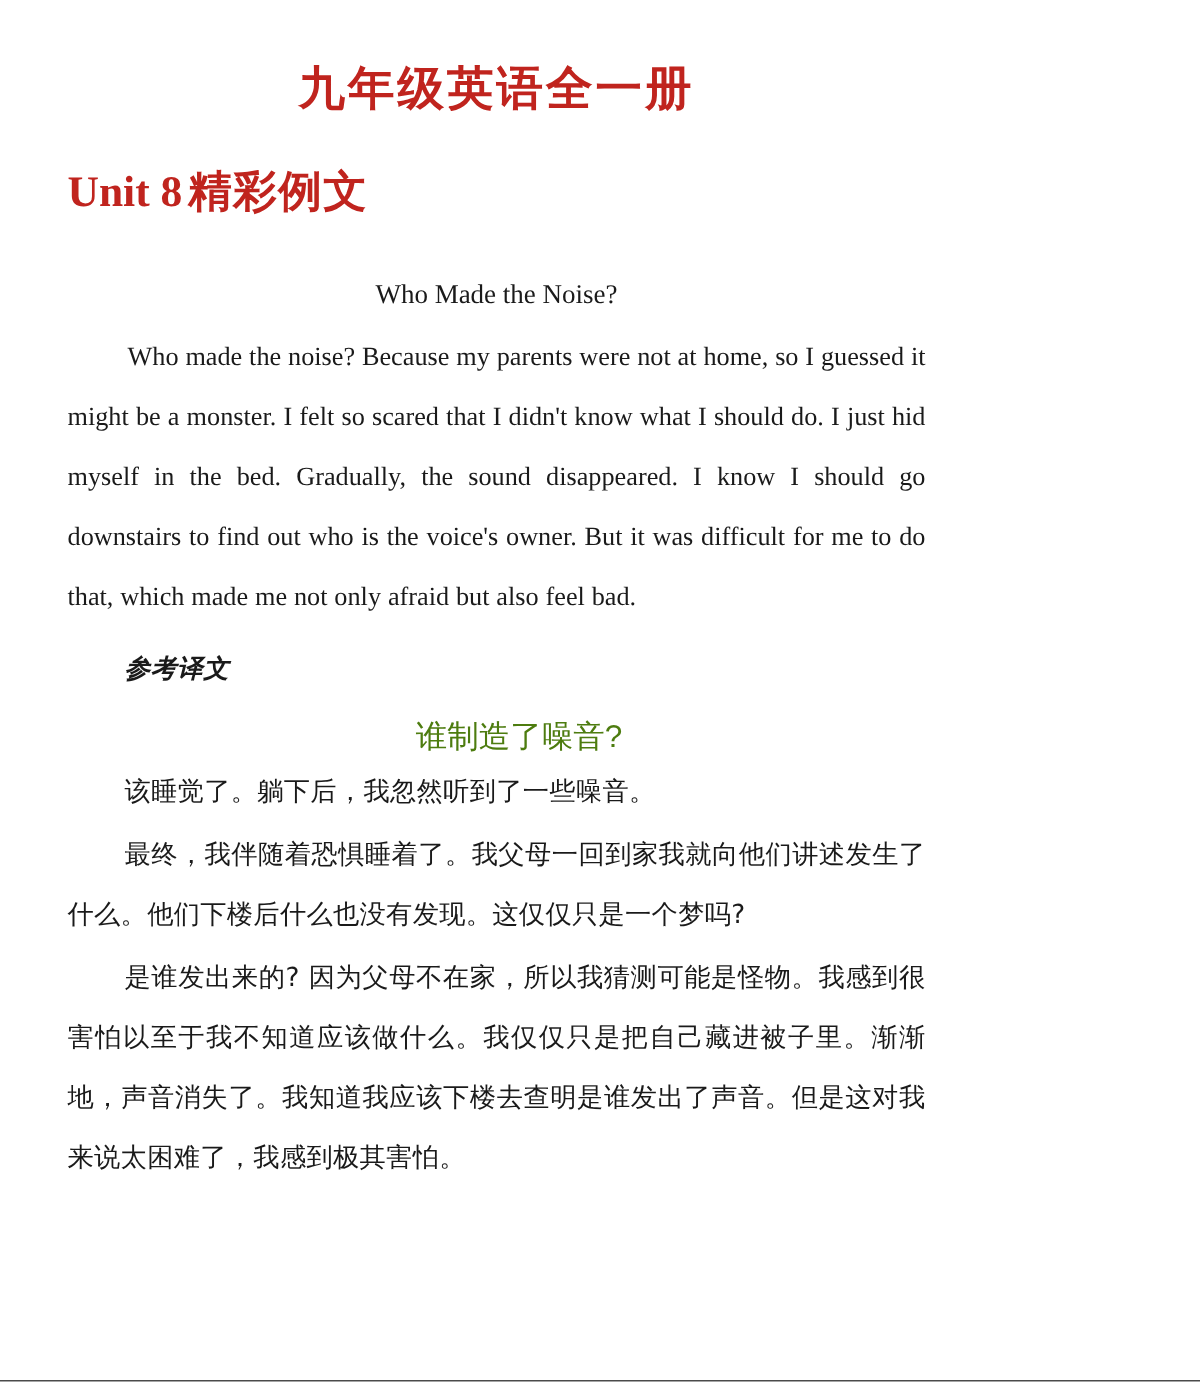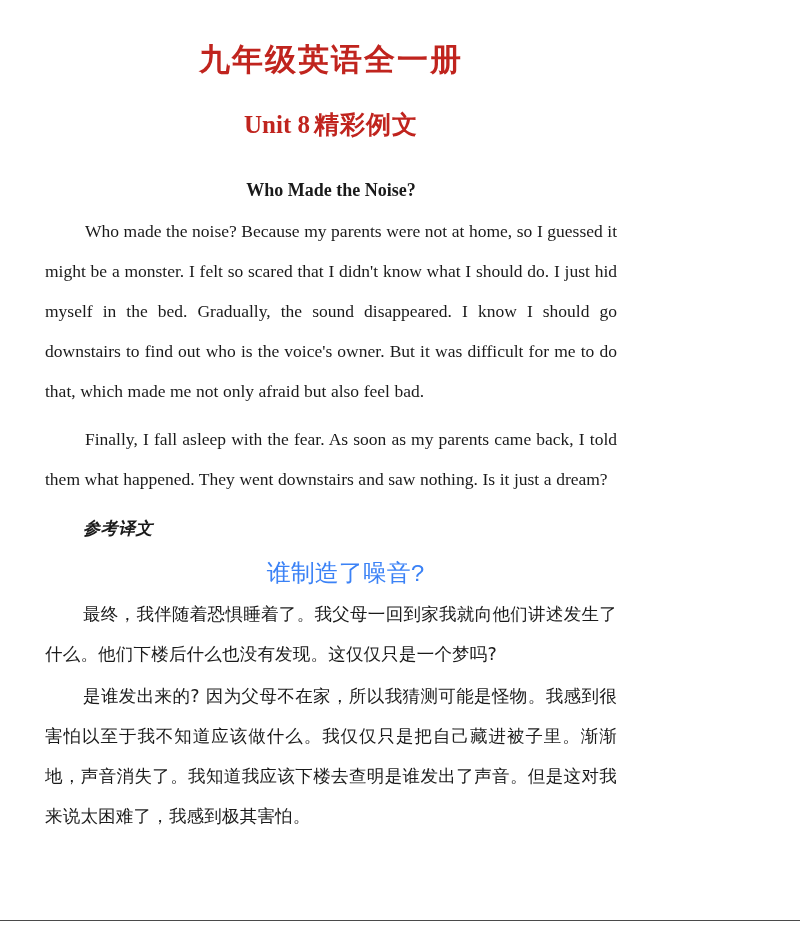--- a/index.html
+++ b/index.html
@@ -32,44 +32,43 @@
     font-family: "DejaVu Sans", "Liberation Sans", sans-serif;
     font-weight: bold;
     font-size: 31px;
     letter-spacing: 2px;
     color: #c0241e;
     margin: 0;
     padding-top: 40px;
     line-height: 1.25;
   }
   .title-unit {
-    text-align: center;
     font-weight: bold;
-    font-size: 25px;
+    font-size: 29px;
     color: #c0241e;
     margin: 0;
     padding-top: 30px;
     line-height: 1.3;
   }
   .title-unit .en {
     font-family: "Liberation Serif", "DejaVu Serif", serif;
     letter-spacing: 0px;
   }
   .title-unit .cn {
     font-family: "DejaVu Sans", "Liberation Sans", sans-serif;
     letter-spacing: 1px;
     margin-left: 4px;
   }
 
   
   .en-heading {
     text-align: center;
     font-family: "Liberation Serif", "DejaVu Serif", serif;
     font-size: 18px;
-    font-weight: bold;
+    font-weight: normal;
     color: #1a1a1a;
     margin: 0;
     padding-top: 38px;
     line-height: 1.3;
   }
   .en-para {
     font-family: "Liberation Serif", "DejaVu Serif", serif;
     font-size: 17.5px;
     line-height: 40px;
     text-align: justify;
@@ -94,23 +93,23 @@
     font-size: 17px;
     color: #1a1a1a;
     margin: 0;
     padding-top: 18px;
     padding-left: 38px;
     line-height: 1.4;
     letter-spacing: 0.5px;
     font-style: italic;
   }
   .cn-heading {
-    font-family: Liberation Mono, monospace;
-    font-size: 24px;
-    color: #3b82f6;
+    font-family: Liberation Sans, sans-serif;
+    font-size: 21px;
+    color: #4d7c0f;
     margin: 0;
     padding-top: 18px;
     text-align: center;
     padding-left: 30px;
     line-height: 1.4;
   }
   .cn-para {
     font-family: "DejaVu Sans", "Liberation Sans", sans-serif;
     font-size: 17.5px;
     line-height: 40px;
@@ -143,26 +142,26 @@
 
   <h2 class="title-unit">
     <span class="en">Unit 8</span><span class="cn">精彩例文</span>
   </h2>
 
   <h3 class="en-heading">Who Made the Noise?</h3>
 
 
   <p class="en-para">Who made the noise? Because my parents were not at home, so I guessed it might be a monster. I felt so scared that I didn't know what I should do. I just hid myself in the bed. Gradually, the sound disappeared. I know I should go downstairs to find out who is the voice's owner. But it was difficult for me to do that, which made me not only afraid but also feel bad.</p>
 
-  <p class="en-para">Finally, I fall asleep with the fear. As soon as my parents came back, I told them what happened. They went downstairs and saw nothing. Is it just a dream?</p>
 
   <p class="cn-label">参考译文</p>
 
   <p class="cn-heading">谁制造了噪音?</p>
 
+  <p class="cn-para tight">该睡觉了。躺下后，我忽然听到了一些噪音。</p>
 
   <p class="cn-para tight">最终，我伴随着恐惧睡着了。我父母一回到家我就向他们讲述发生了什么。他们下楼后什么也没有发现。这仅仅只是一个梦吗?</p>
 
   <p class="cn-para tight">是谁发出来的? 因为父母不在家，所以我猜测可能是怪物。我感到很害怕以至于我不知道应该做什么。我仅仅只是把自己藏进被子里。渐渐地，声音消失了。我知道我应该下楼去查明是谁发出了声音。但是这对我来说太困难了，我感到极其害怕。</p>
 
   <div class="bottom-rule"></div>
 
 </div>
 
 </body></html>

